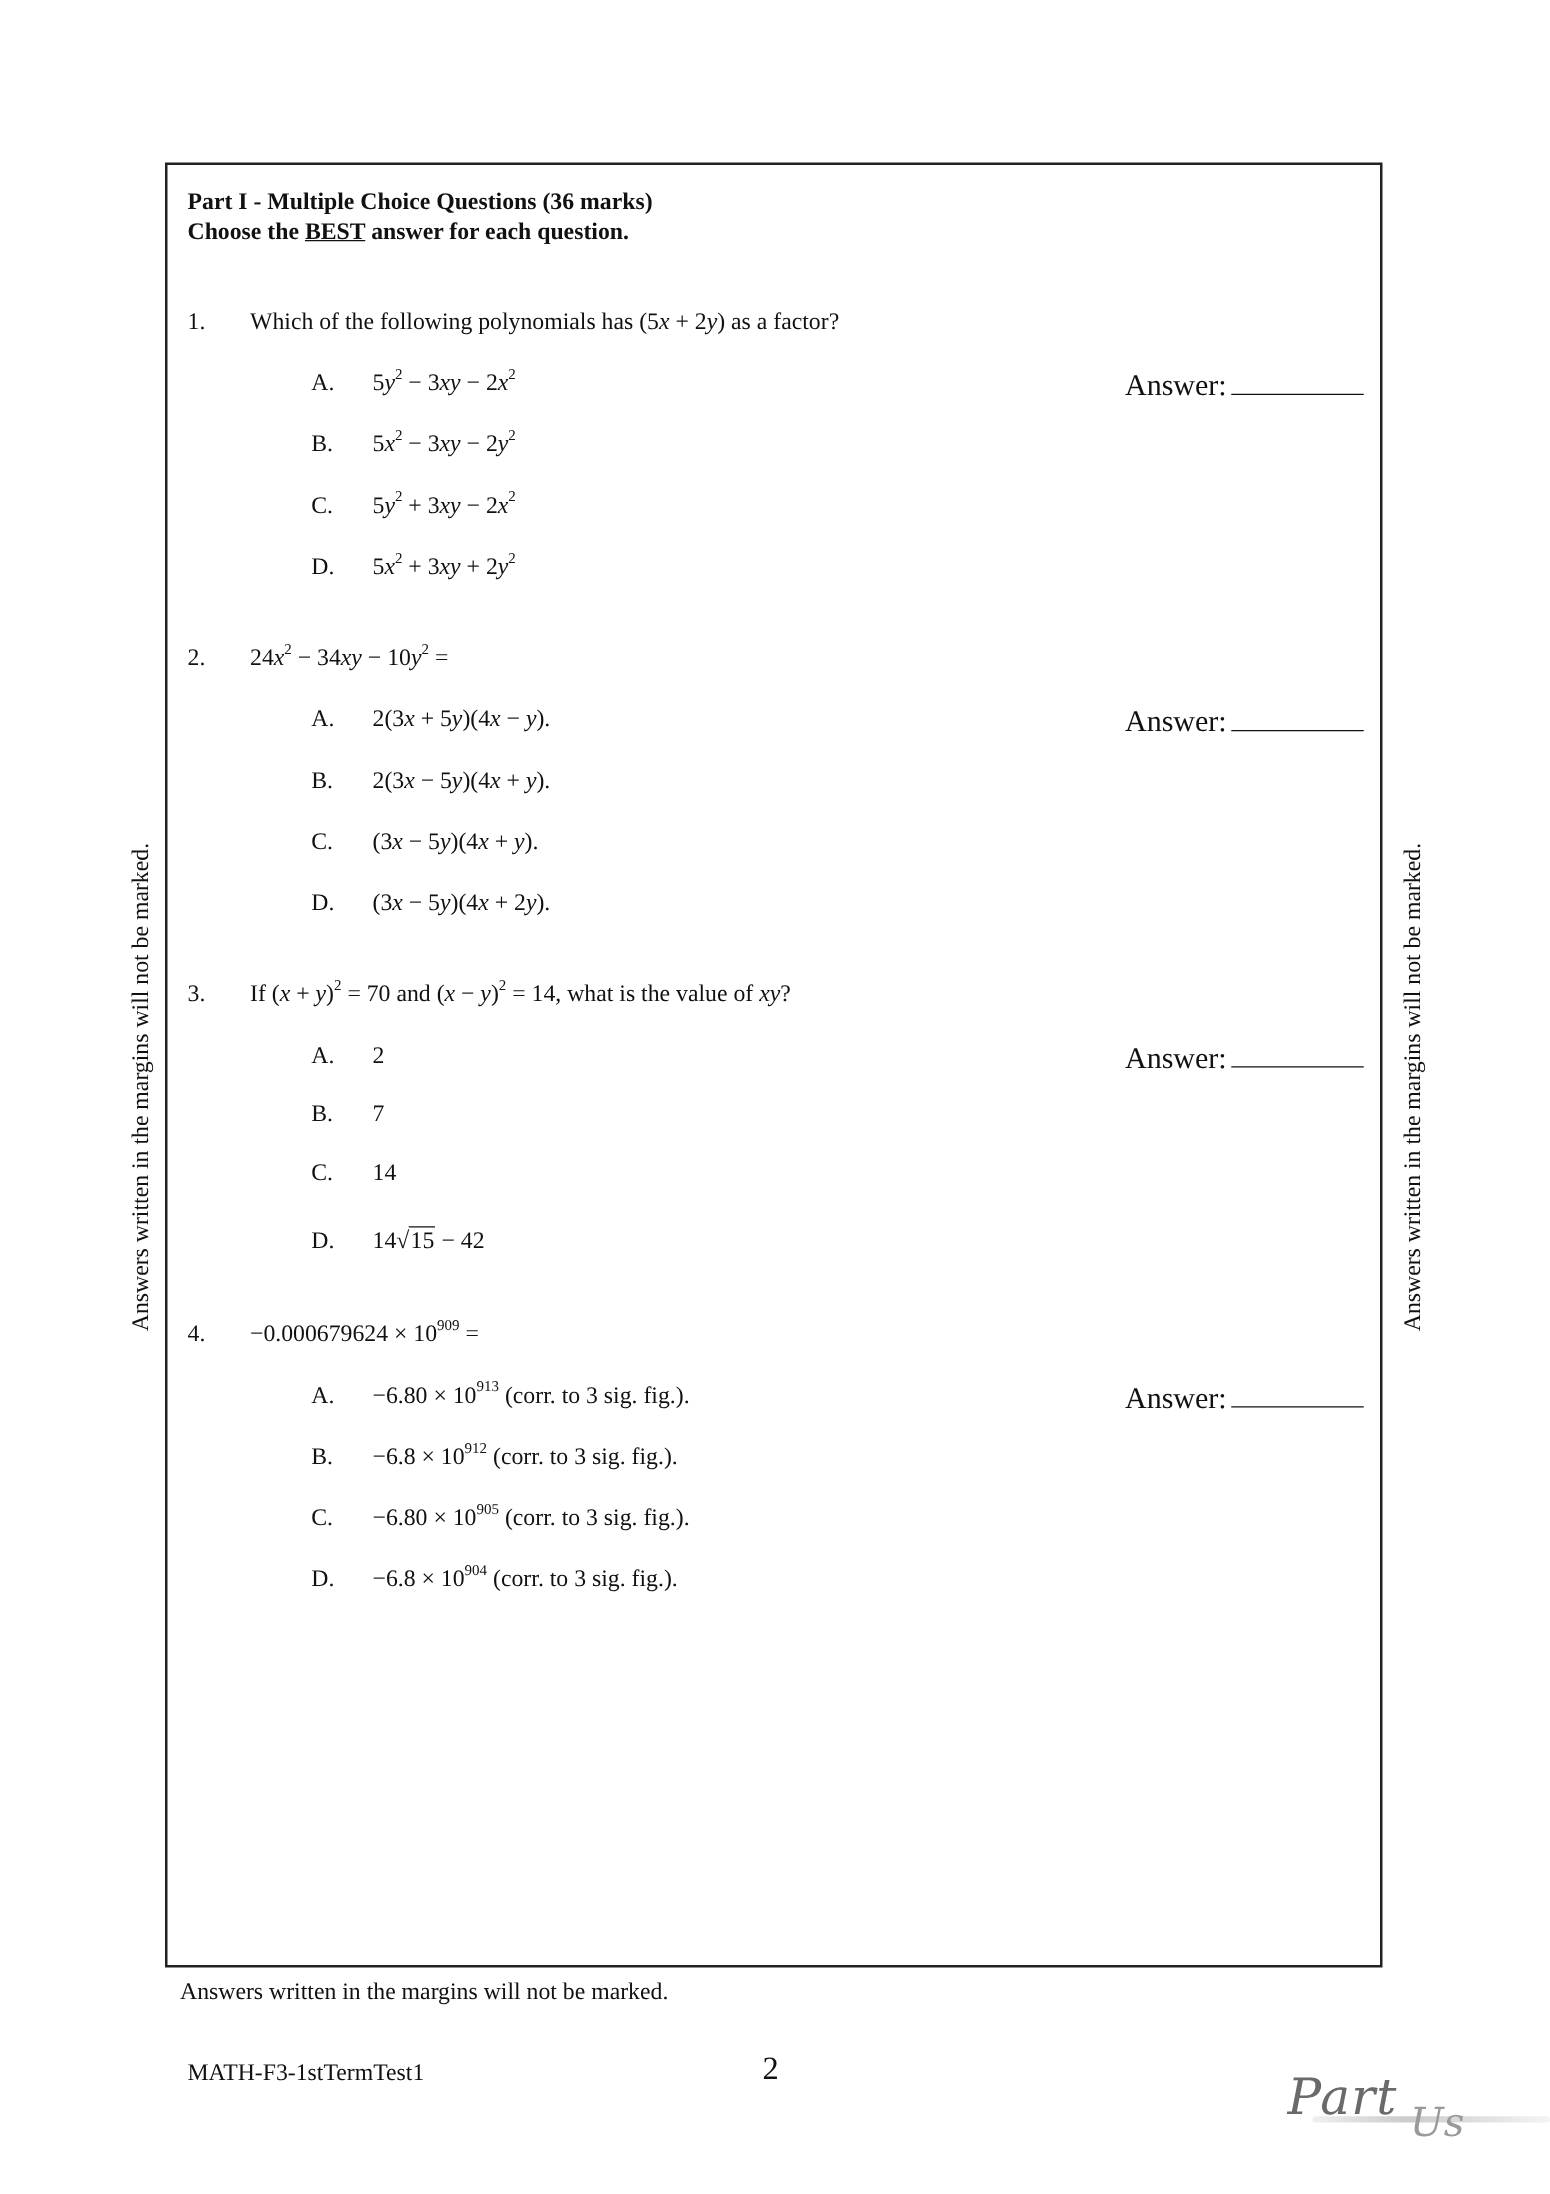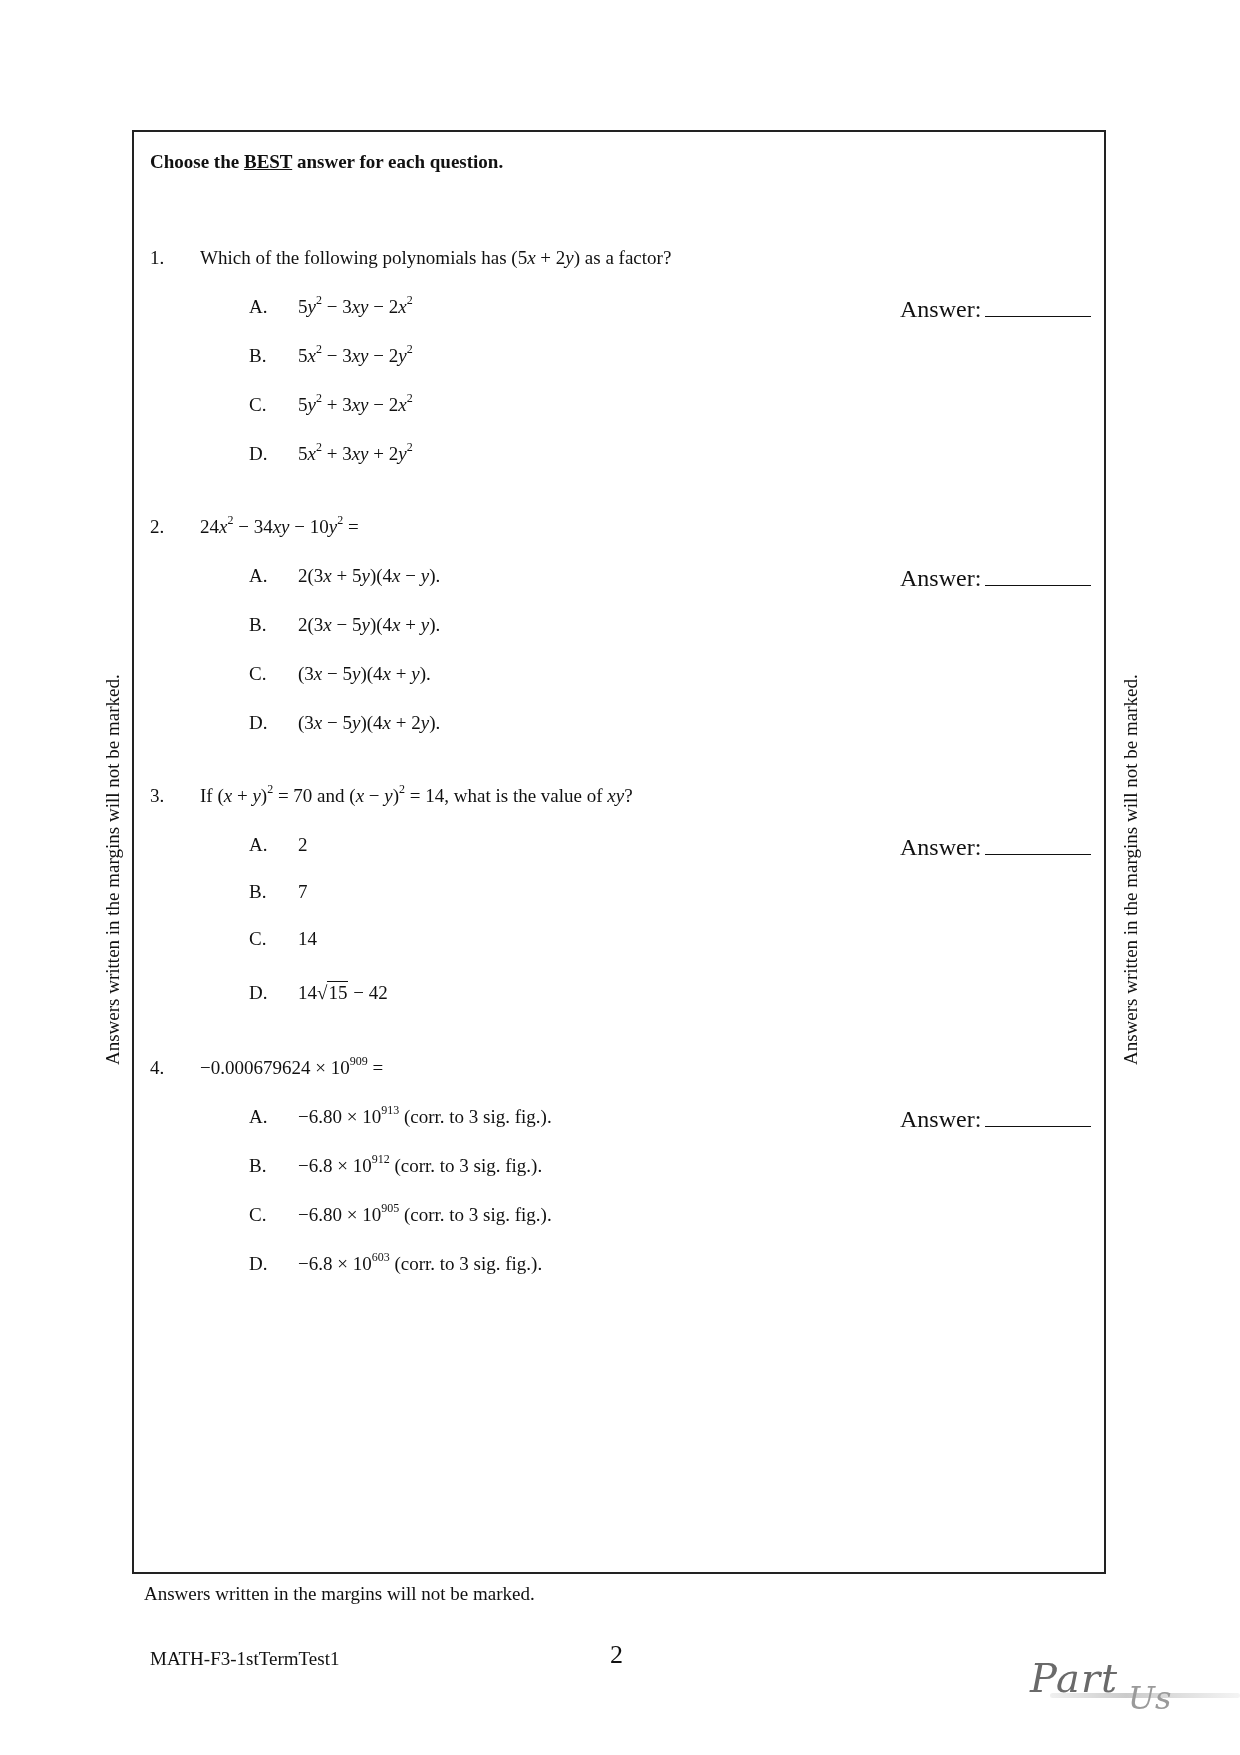--- a/index.html
+++ b/index.html
@@ -29,20 +29,21 @@
                  background: linear-gradient(90deg, rgba(180,180,180,0.2), rgba(190,190,190,0.8) 40%, rgba(220,220,220,0.3)); border-radius: 3px; }
   .logo-joint { position: absolute; left: 20px; top: 0px; font-family: "DejaVu Serif", serif; font-style: italic; font-size: 40px; color: #6a6a6a; letter-spacing: 1px; }
   .logo-us { position: absolute; left: 118px; top: 24px; font-family: "DejaVu Serif", serif; font-style: italic; font-size: 32px; color: #9a9a9a; }
 </style>
 </head>
 <body>
 
 <div class="box"></div>
 
 <div class="heading">
+  <div>Part I - Multiple Choice Questions (36 marks)</div>
   <div><span>Choose the </span><u>BEST</u><span> answer for each question.</span></div>
 </div>
 
 <div class="q-num" style="top:247px">1.</div>
 <div class="q-text" style="top:247px"><span>Which of the following polynomials has (5</span><i>x</i><span> + 2</span><i>y</i><span>) as a factor?</span></div>
 
 <div class="opt-letter" style="top:296px">A.</div>
 <div class="opt-text" style="top:296px">5<i>y</i><sup>2</sup> − 3<i>xy</i> − 2<i>x</i><sup>2</sup></div>
 <div class="answer" style="top:296px"><span>Answer:</span><span class="blank"></span></div>
 
@@ -94,21 +95,21 @@
 <div class="opt-text" style="top:1106px">−6.80 × 10<sup>913</sup> (corr. to 3 sig. fig.).</div>
 <div class="answer" style="top:1106px"><span>Answer:</span><span class="blank"></span></div>
 
 <div class="opt-letter" style="top:1155px">B.</div>
 <div class="opt-text" style="top:1155px">−6.8 × 10<sup>912</sup> (corr. to 3 sig. fig.).</div>
 
 <div class="opt-letter" style="top:1204px">C.</div>
 <div class="opt-text" style="top:1204px">−6.80 × 10<sup>905</sup> (corr. to 3 sig. fig.).</div>
 
 <div class="opt-letter" style="top:1253px">D.</div>
-<div class="opt-text" style="top:1253px">−6.8 × 10<sup>603</sup> (corr. to 3 sig. fig.).</div>
+<div class="opt-text" style="top:1253px">−6.8 × 10<sup>904</sup> (corr. to 3 sig. fig.).</div>
 
 <div class="margin-text margin-left">Answers written in the margins will not be marked.</div>
 <div class="margin-text margin-right">Answers written in the margins will not be marked.</div>
 
 <div class="bottom-note">Answers written in the margins will not be marked.</div>
 
 <div class="footer-code">MATH-F3-1stTermTest1</div>
 <div class="page-num">2</div>
 
 <div class="logo">

